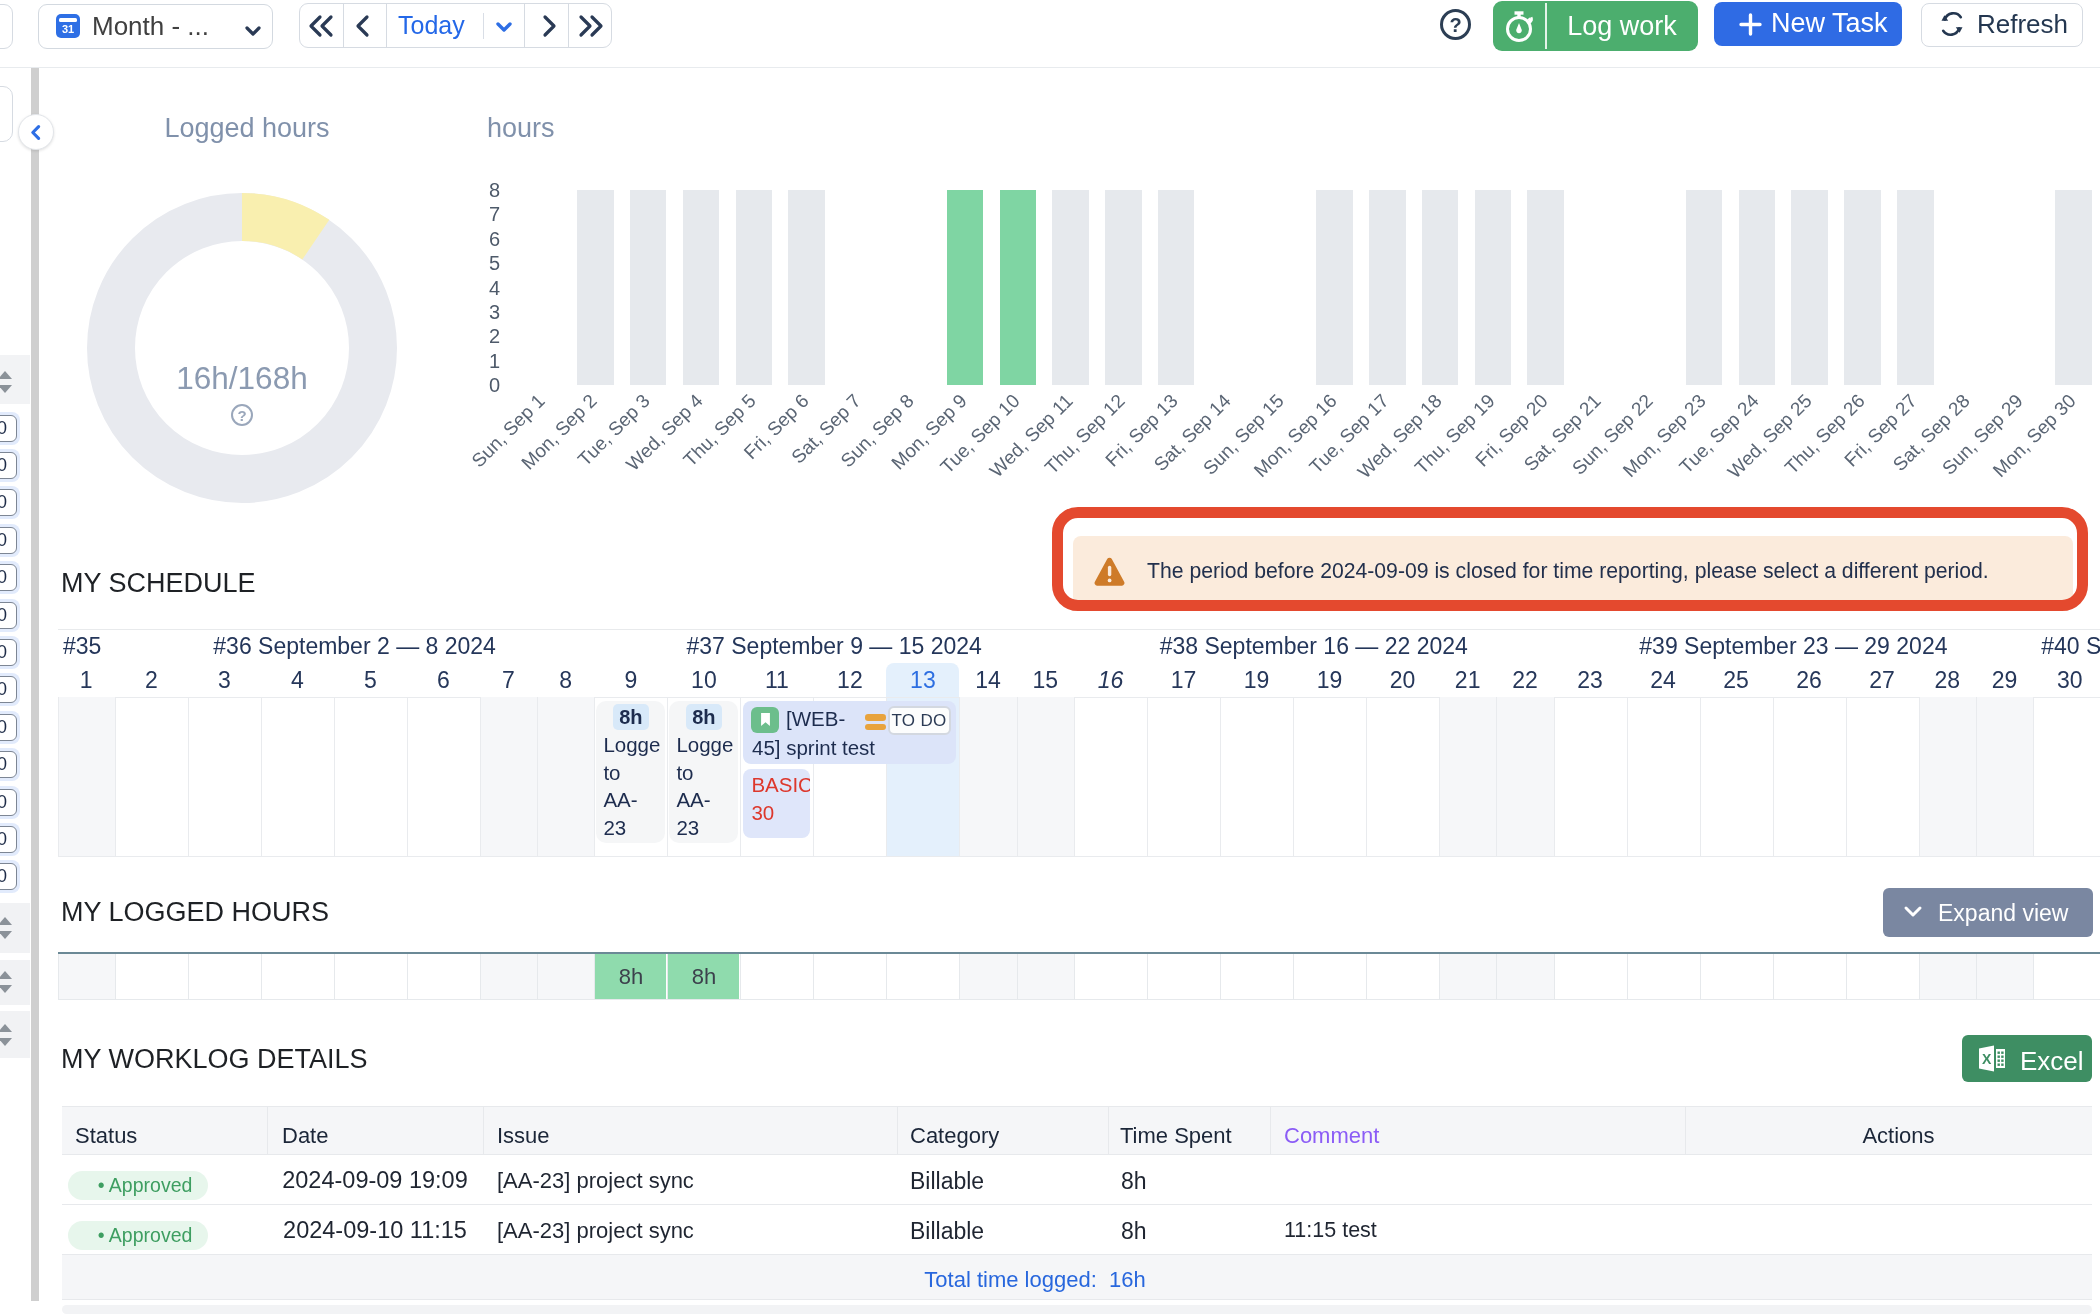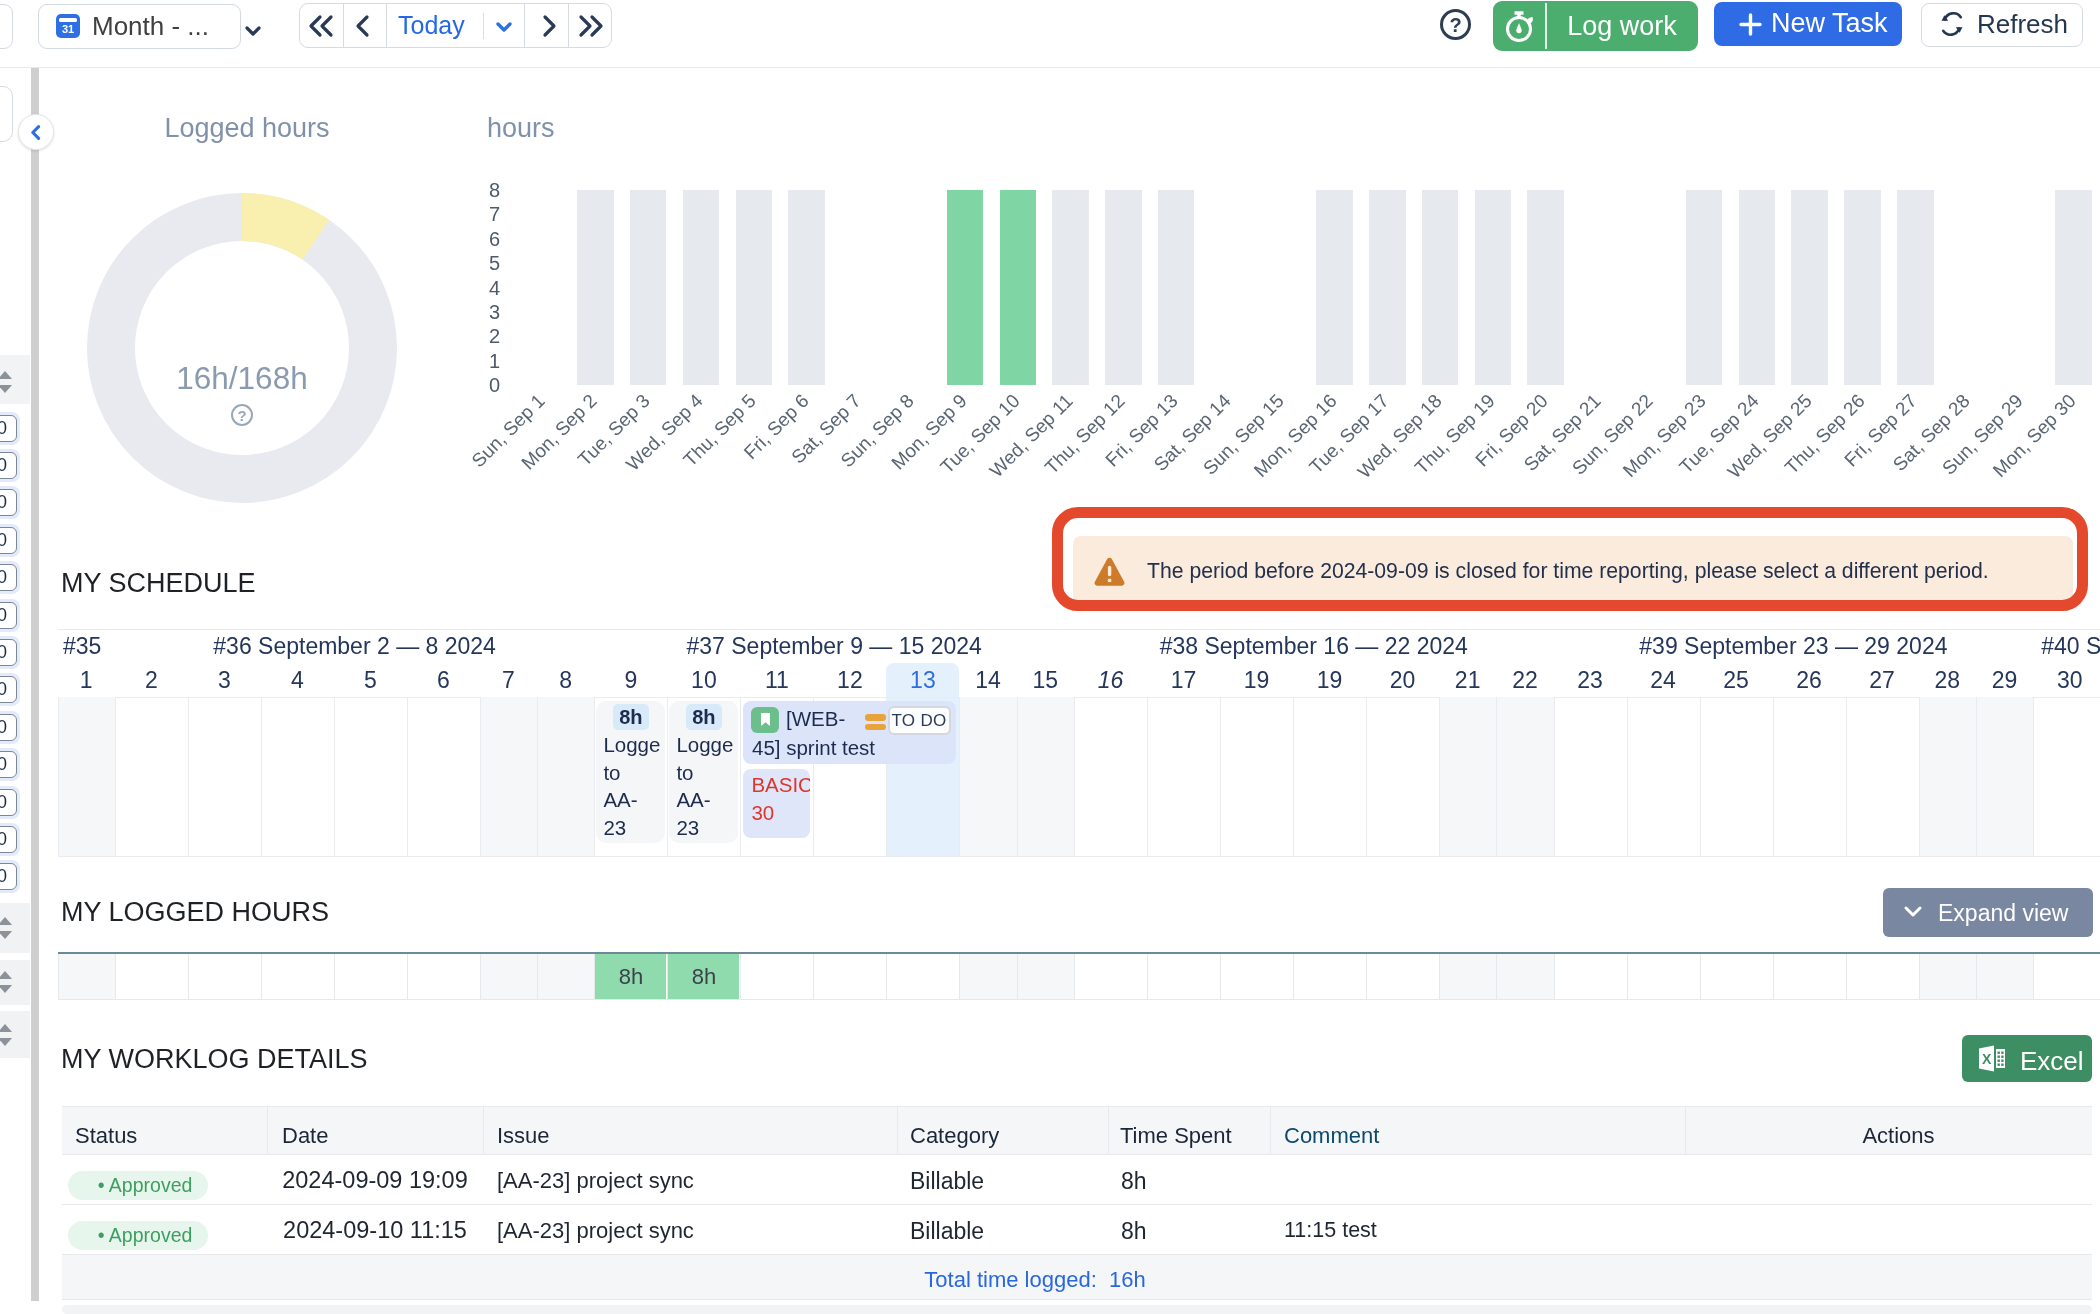--- a/index.html
+++ b/index.html
@@ -6,21 +6,21 @@
     font-family:"Liberation Sans", sans-serif; overflow:hidden; }
   .abs { position:absolute; }
   .nav-ic { stroke:#2a3a55; stroke-width:3.2; fill:none;
     stroke-linecap:round; stroke-linejoin:round; }
 </style></head>
 <body>
 <div class="abs" style="left:0;top:0;width:2100px;height:1314px;">
 
 <div class="abs" style="left:0;top:0;width:2100px;height:68px;background:#fff;border-bottom:1px solid #e8ebee;"></div>
 <div class="abs" style="left:-22px;top:4px;width:35px;height:45px;border:1px solid #d6dbe2;border-radius:9px;background:#fff;"></div>
-<div class="abs" style="left:38px;top:4px;width:203px;height:45px;border:1px solid #d3d9e0;border-radius:9px;background:#fff;">
+<div class="abs" style="left:38px;top:4px;width:235px;height:45px;border:1px solid #d3d9e0;border-radius:9px;background:#fff;">
   <div class="abs" style="left:17px;top:9px;width:24px;height:24px;background:#2e6fe5;border-radius:5px;">
     <div class="abs" style="left:3px;top:4px;width:18px;height:4px;background:#fff;border-radius:1.5px;"></div>
     <div class="abs" style="left:0;top:8px;width:24px;height:13px;color:#fff;font-size:11px;font-weight:bold;text-align:center;line-height:14px;">31</div>
   </div>
   <div class="abs" style="left:53px;top:6px;font-size:26px;color:#404040;">Month - ...</div>
   <svg class="abs" style="left:203px;top:15px;" width="22" height="22" viewBox="0 0 22 22">
         <path class="nav-ic" d="M5 8 L11 14 L17 8"></path>
       </svg>
 </div>
 <div class="abs" style="left:299px;top:3px;width:313px;height:45px;border:1px solid #d6dbe2;border-radius:9px;background:#fff;"></div>
@@ -369,21 +369,21 @@
         <rect x="24.2" y="19" width="2.4" height="2.4"></rect>
       </g>
 </svg>
 <div class="abs" style="left:2020px;top:1046px;font-size:26px;color:#fff;">Excel</div>
 <div class="abs" style="left:62px;top:1105.5px;width:2030px;height:49.5px;background:#f5f6f8;border-top:1px solid #e7e9ec;border-bottom:1px solid #e7e9ec;"></div>
 <div class="abs" style="left:75px;top:1123.0px;font-size:22px;color:#1b2638;">Status</div>
 <div class="abs" style="left:282px;top:1123.0px;font-size:22px;color:#1b2638;">Date</div>
 <div class="abs" style="left:497px;top:1123.0px;font-size:22px;color:#1b2638;">Issue</div>
 <div class="abs" style="left:910px;top:1123.0px;font-size:22px;color:#1b2638;">Category</div>
 <div class="abs" style="left:1120px;top:1123.0px;font-size:22px;color:#1b2638;">Time Spent</div>
-<div class="abs" style="left:1284px;top:1123.0px;font-size:22px;color:#0c4a6e;">Comment</div>
+<div class="abs" style="left:1284px;top:1123.0px;font-size:22px;color:#8b5cf6;">Comment</div>
 <div class="abs" style="left:1685px;top:1123.0px;width:427px;text-align:center;font-size:22px;color:#1b2638;">Actions</div>
 <div class="abs" style="left:267px;top:1105.5px;width:1px;height:149.5px;background:#e7e9ec;"></div>
 <div class="abs" style="left:483px;top:1105.5px;width:1px;height:149.5px;background:#e7e9ec;"></div>
 <div class="abs" style="left:897px;top:1105.5px;width:1px;height:149.5px;background:#e7e9ec;"></div>
 <div class="abs" style="left:1108px;top:1105.5px;width:1px;height:149.5px;background:#e7e9ec;"></div>
 <div class="abs" style="left:1270px;top:1105.5px;width:1px;height:149.5px;background:#e7e9ec;"></div>
 <div class="abs" style="left:1685px;top:1105.5px;width:1px;height:149.5px;background:#e7e9ec;"></div>
 <div class="abs" style="left:62px;top:1155px;width:2030px;height:50px;background:#fff;border-bottom:1px solid #e7e9ec;"></div>
 <div class="abs" style="left:62px;top:1205px;width:2030px;height:50px;background:#fff;border-bottom:1px solid #e7e9ec;"></div>
 <div class="abs" style="left:68px;top:1170.5px;width:140px;height:29px;background:#e7f6ec;border-radius:15px;text-align:center;padding-left:14px;font-size:19.5px;color:#3e9e61;line-height:28px;">• Approved</div>

